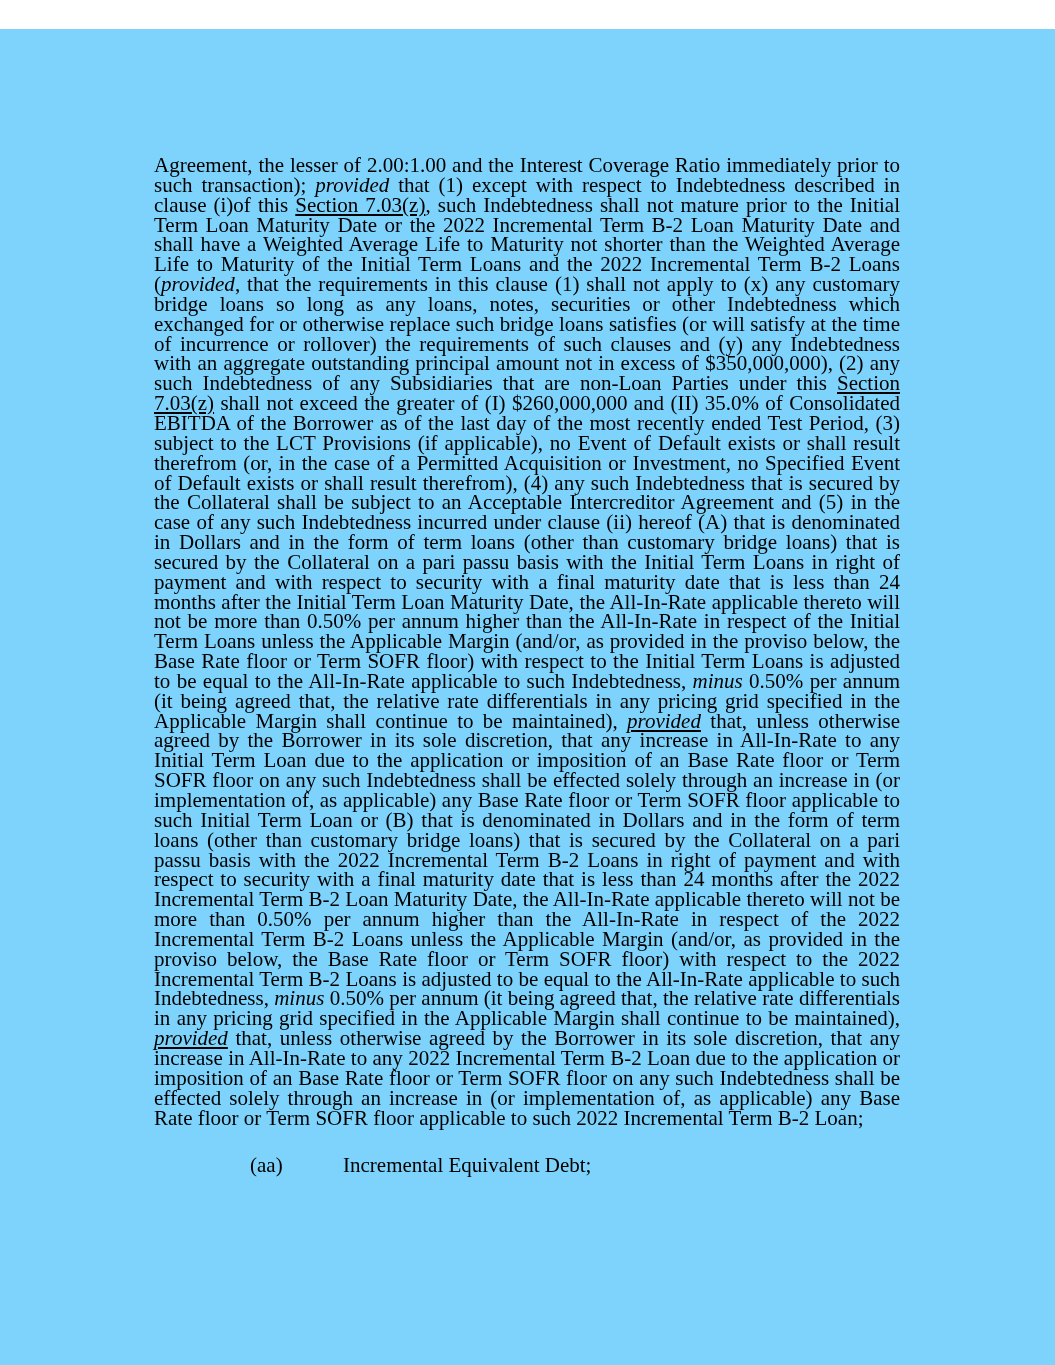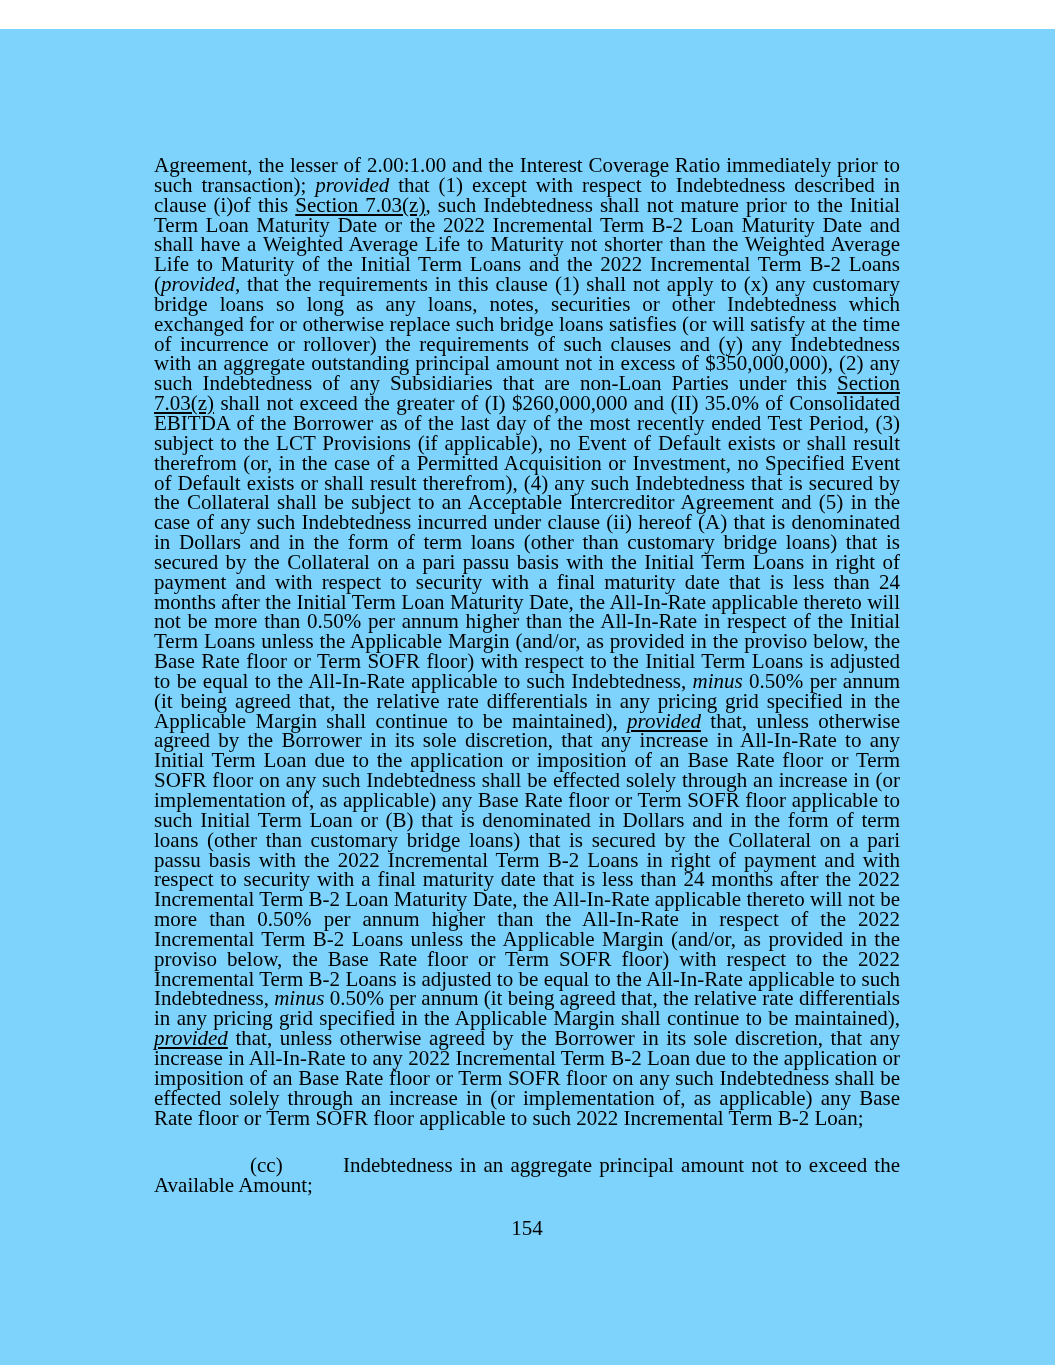--- a/index.html
+++ b/index.html
@@ -52,23 +52,22 @@
 </style>
 </head>
 <body>
 
 <div class="page">
   <div class="content">
 
     <p class="main-par"><span>Agreement, the lesser of 2.00:1.00 and the Interest Coverage Ratio immediately prior to such transaction); </span><span class="i">provided</span><span> that (1) except with respect to Indebtedness described in clause (i)of this </span><span class="u">Section 7.03(z)</span><span>, such Indebtedness shall not mature prior to the Initial Term Loan Maturity Date or the 2022 Incremental Term B-2 Loan Maturity Date and shall have a Weighted Average Life to Maturity not shorter than the Weighted Average Life to Maturity of the Initial Term Loans and the 2022 Incremental Term B-2 Loans (</span><span class="i">provided</span><span>, that the requirements in this clause (1) shall not apply to (x) any customary bridge loans so long as any loans, notes, securities or other Indebtedness which exchanged for or otherwise replace such bridge loans satisfies (or will satisfy at the time of incurrence or rollover) the requirements of such clauses and (y) any Indebtedness with an aggregate outstanding principal amount not in excess of $350,000,000), (2) any such Indebtedness of any Subsidiaries that are non-Loan Parties under this </span><span class="u">Section 7.03(z)</span><span> shall not exceed the greater of (I) $260,000,000 and (II) 35.0% of Consolidated EBITDA of the Borrower as of the last day of the most recently ended Test Period, (3) subject to the LCT Provisions (if applicable), no Event of Default exists or shall result therefrom (or, in the case of a Permitted Acquisition or Investment, no Specified Event of Default exists or shall result therefrom), (4) any such Indebtedness that is secured by the Collateral shall be subject to an Acceptable Intercreditor Agreement and (5) in the case of any such Indebtedness incurred under clause (ii) hereof (A) that is denominated in Dollars and in the form of term loans (other than customary bridge loans) that is secured by the Collateral on a pari passu basis with the Initial Term Loans in right of payment and with respect to security with a final maturity date that is less than 24 months after the Initial Term Loan Maturity Date, the All-In-Rate applicable thereto will not be more than 0.50% per annum higher than the All-In-Rate in respect of the Initial Term Loans unless the Applicable Margin (and/or, as provided in the proviso below, the Base Rate floor or Term SOFR floor) with respect to the Initial Term Loans is adjusted to be equal to the All-In-Rate applicable to such Indebtedness, </span><span class="i">minus</span><span> 0.50% per annum (it being agreed that, the relative rate differentials in any pricing grid specified in the Applicable Margin shall continue to be maintained), </span><span class="i u">provided</span><span> that, unless otherwise agreed by the Borrower in its sole discretion, that any increase in All-In-Rate to any Initial Term Loan due to the application or imposition of an Base Rate floor or Term SOFR floor on any such Indebtedness shall be effected solely through an increase in (or implementation of, as applicable) any Base Rate floor or Term SOFR floor applicable to such Initial Term Loan or (B) that is denominated in Dollars and in the form of term loans (other than customary bridge loans) that is secured by the Collateral on a pari passu basis with the 2022 Incremental Term B-2 Loans in right of payment and with respect to security with a final maturity date that is less than 24 months after the 2022 Incremental Term B-2 Loan Maturity Date, the All-In-Rate applicable thereto will not be more than 0.50% per annum higher than the All-In-Rate in respect of the 2022 Incremental Term B-2 Loans unless the Applicable Margin (and/or, as provided in the proviso below, the Base Rate floor or Term SOFR floor) with respect to the 2022 Incremental Term B-2 Loans is adjusted to be equal to the All-In-Rate applicable to such Indebtedness, </span><span class="i">minus</span><span> 0.50% per annum (it being agreed that, the relative rate differentials in any pricing grid specified in the Applicable Margin shall continue to be maintained), </span><span class="i u">provided</span><span> that, unless otherwise agreed by the Borrower in its sole discretion, that any increase in All-In-Rate to any 2022 Incremental Term B-2 Loan due to the application or imposition of an Base Rate floor or Term SOFR floor on any such Indebtedness shall be effected solely through an increase in (or implementation of, as applicable) any Base Rate floor or Term SOFR floor applicable to such 2022 Incremental Term B-2 Loan;</span></p>
 
     <div id="clause-list">
+  <p class="item first"><span class="item-label">(aa)</span><span>Incremental Equivalent Debt;</span></p>
 
 
-  <p class="item"><span class="item-label">(cc)</span><span>Indebtedness in an aggregate principal amount not to exceed the Available Amount;</span></p>
 
 
 
 </div>
 
-    <div class="page-number">154</div>
   </div>
 </div>
 
 </body></html>

